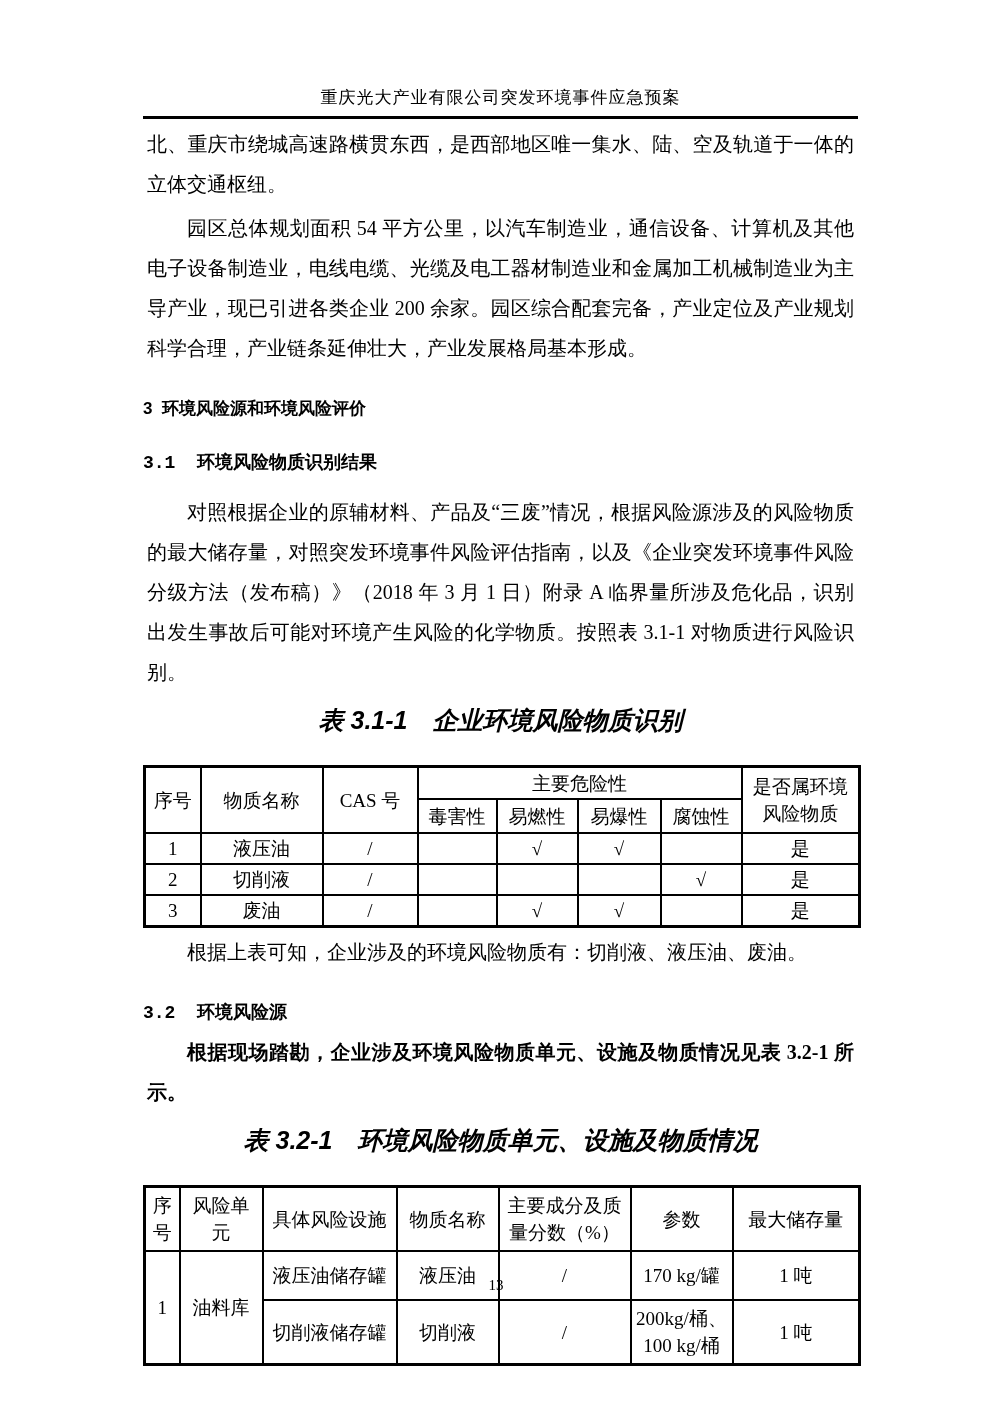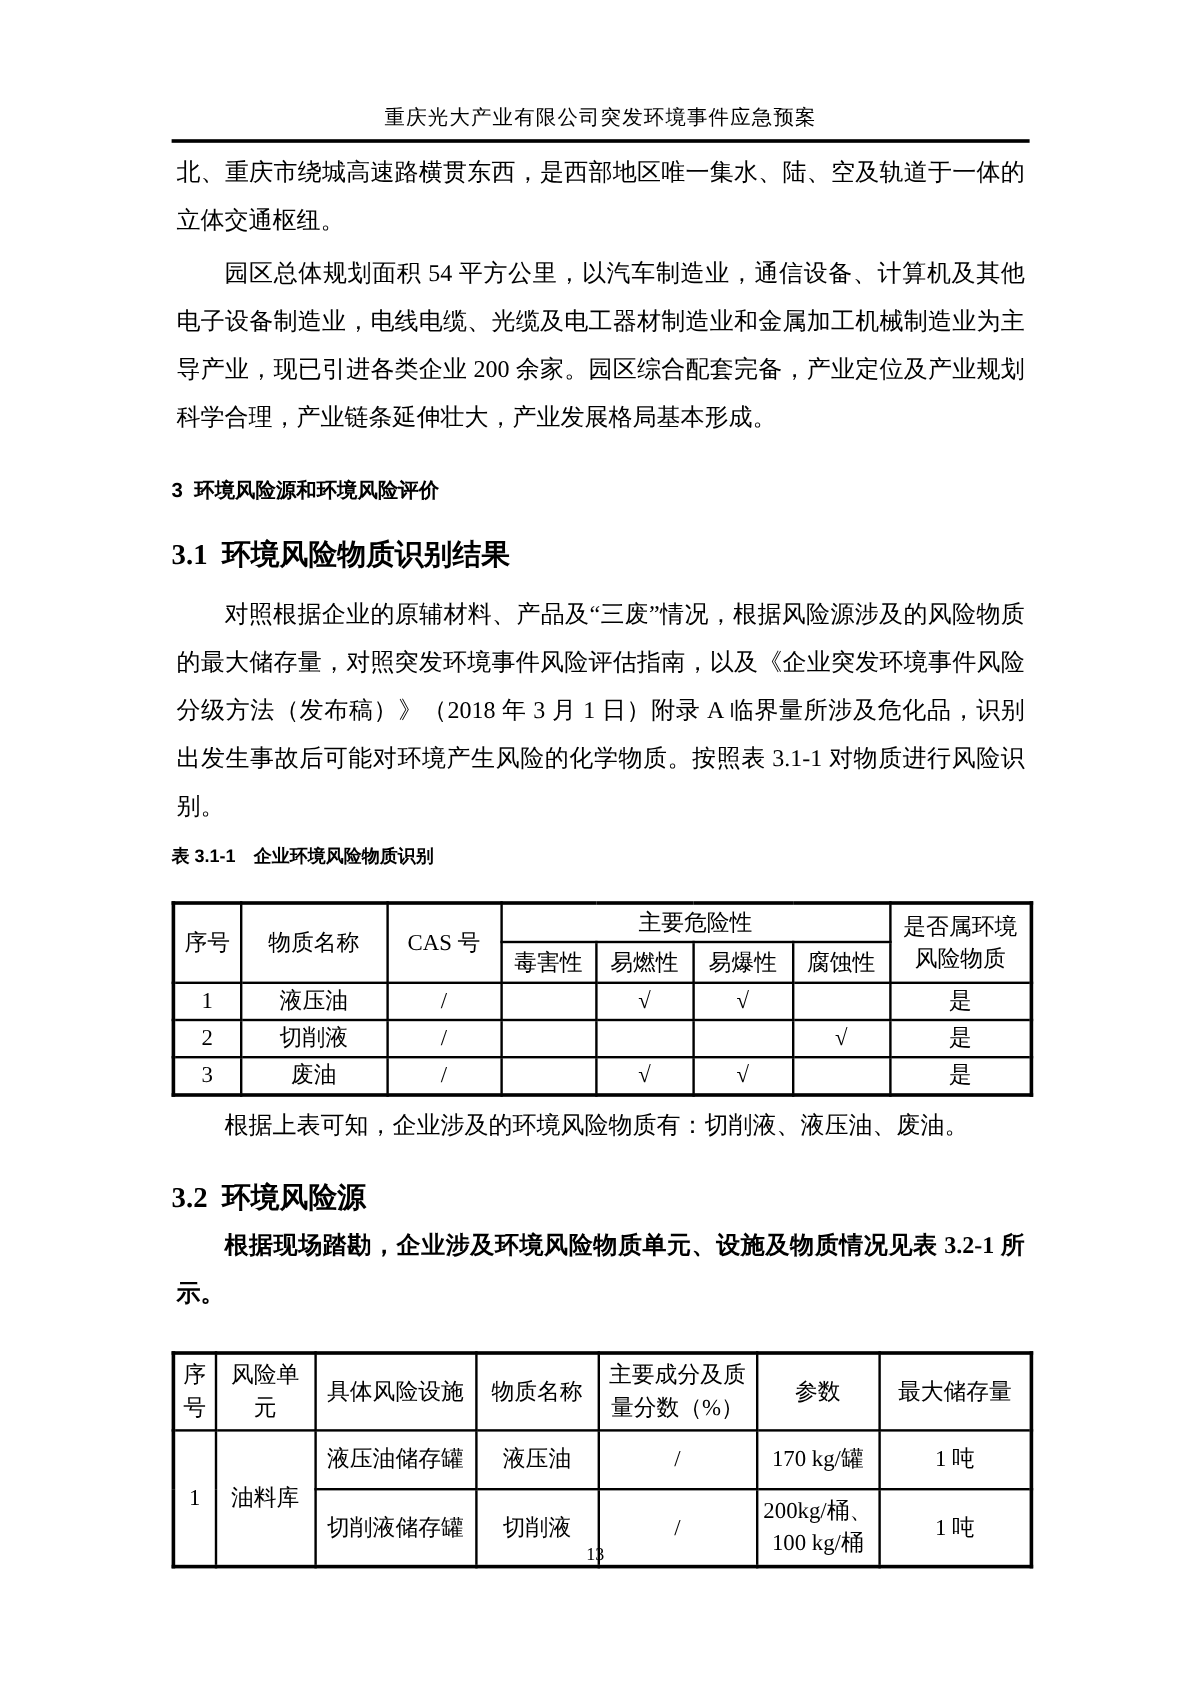--- a/index.html
+++ b/index.html
@@ -12,45 +12,45 @@
   
   .doc-header{padding-top:86px;border-bottom:3px solid #000;padding-bottom:7px;}
   .doc-header .title{display:block;text-align:center;font-size:17px;letter-spacing:1px;}
   
   p.body{font-size:20px;line-height:40px;text-align:justify;margin:4px;white-space:pre-wrap;}
   p.body.first{margin-top:5px;}
   .indent{text-indent:2em;}
   
   .h-main{font-family:"Liberation Sans","DejaVu Sans",sans-serif;font-weight:bold;
     font-size:17px;line-height:34px;margin:24px 0 0 0;white-space:pre-wrap;}
-  .h-sub{font-family:Liberation Serif, serif;font-weight:bold;
-    font-size:24px;line-height:30px;margin:22px 0 0 0;white-space:pre-wrap;}
+  .h-sub{font-family:Liberation Mono, monospace;font-weight:bold;
+    font-size:18px;line-height:30px;margin:22px 0 0 0;white-space:pre-wrap;}
   
   .tbl-caption{font-family:"Liberation Sans","DejaVu Sans",sans-serif;font-weight:bold;
-    font-size:15px;text-align:left;margin:12px 0 6px 0;white-space:pre-wrap;}
+    font-size:25px;text-align:center;margin:12px 0 6px 0;white-space:pre-wrap;font-style:italic;}
   
   table.doc{width:100%;border-collapse:collapse;table-layout:fixed;
     font-size:19px;border:3px solid #000;margin-top:28px;}
   table.doc th,table.doc td{
     border:2px solid #000;text-align:center;vertical-align:middle;
     font-weight:normal;padding:1px 3px;line-height:27px;
     overflow:hidden;word-break:break-all;
   }
   table.t311 tr.hdr1 th{height:28px;}
   table.t311 tr.hdr2 th{height:30px;}
   table.t311 tbody td{height:26px;}
   table.t321 thead th{height:60px;line-height:27px;}
   table.t321 td.row-a{height:45px;}
   table.t321 td.row-b{height:60px;}
   
   .after-t311{margin-top:28px;}
   .sect-32{margin-top:26px;}
   .p5{margin-top:12px;font-weight:bold;}
   
-  .page-num{position:absolute;left:0;right:0;bottom:98px;text-align:center;
+  .page-num{position:absolute;left:0;right:0;bottom:109px;text-align:center;
     font-size:15px;}
 </style>
 </head>
 <body>
 
 <div class="page">
   <div class="content">
 
     <div class="doc-header">
       <span class="title">重庆光大产业有限公司突发环境事件应急预案</span>
@@ -125,20 +125,21 @@
         </tr>
       </tbody>
     </table>
 
     <p class="body indent after-t311">根据上表可知，企业涉及的环境风险物质有：切削液、液压油、废油。</p>
 
     <div class="h-sub sect-32">3.2  环境风险源</div>
 
     <p class="body indent p5">根据现场踏勘，企业涉及环境风险物质单元、设施及物质情况见表 3.2-1 所示。</p>
 
+    <div class="tbl-caption">表 3.2-1　环境风险物质单元、设施及物质情况</div>
 
     <table class="doc t321">
       <colgroup>
         <col style="width:35px">
           <col style="width:83px">
           <col style="width:134px">
         <col style="width:102px">
           <col style="width:132px">
           <col style="width:102px">
         <col style="width:127px">

